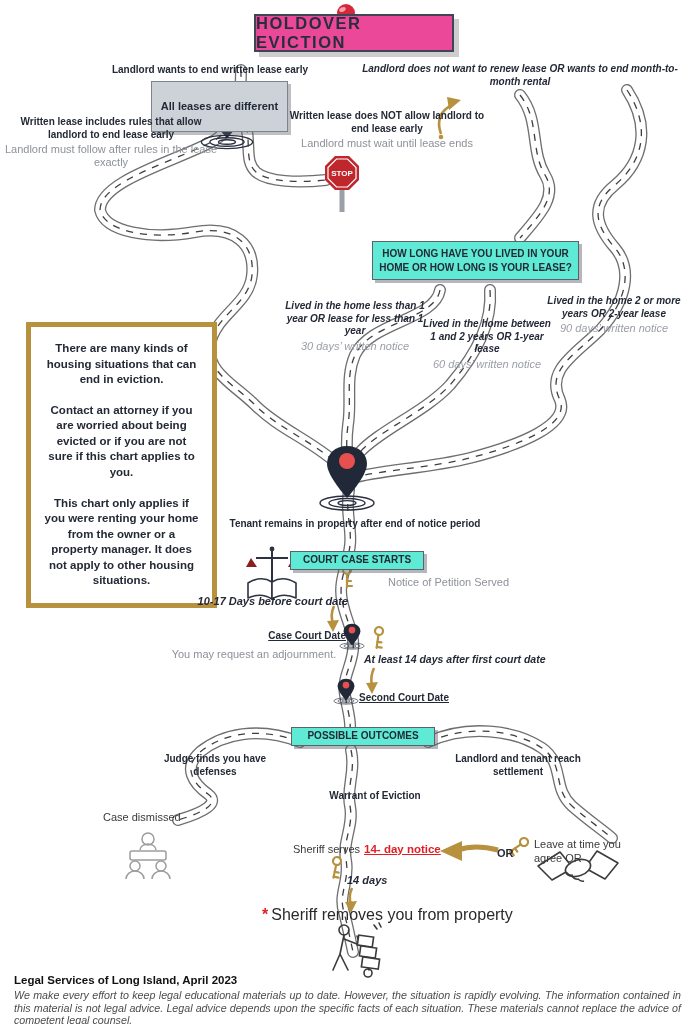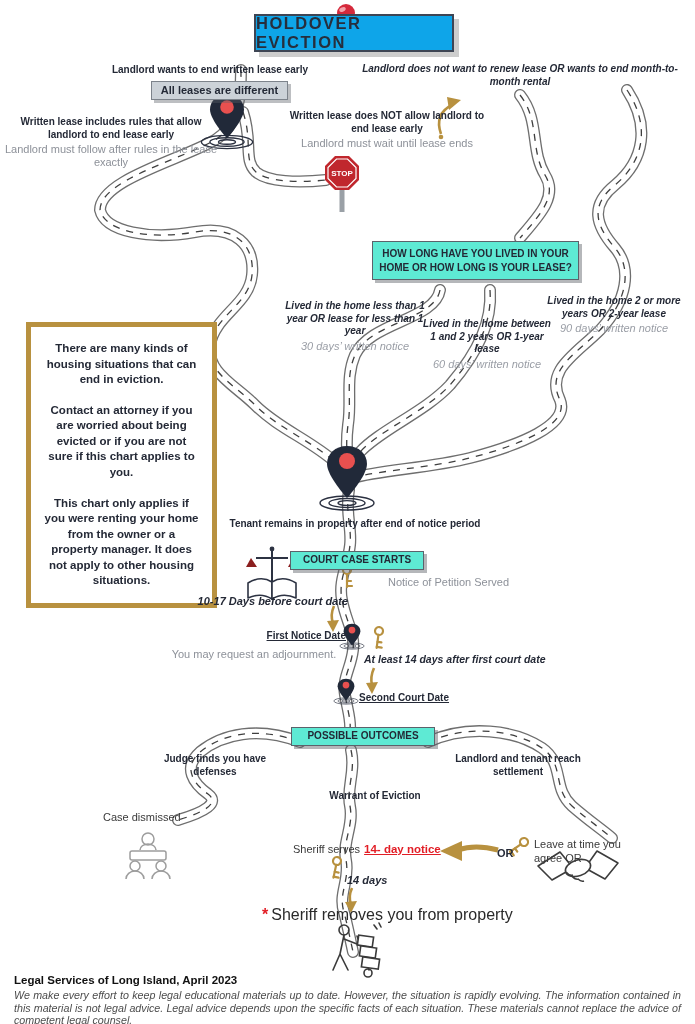--- a/index.html
+++ b/index.html
@@ -10,21 +10,21 @@
   .txt{position:absolute;z-index:2;}
   .b{font-weight:bold;}
   .center{text-align:center;}
   .nowrap{white-space:nowrap;}
   .gray{color:#8d9199;}
   .bi{font-weight:bold;font-style:italic;}
   .gi{color:#9a9ea6;font-style:italic;}
   .ul{text-decoration:underline;}
 
   .title-box{left:254px;top:14px;width:196px;height:34px;display:flex;align-items:center;justify-content:center;
-    background:#0ea5e9;border:2px solid #3e4554;box-shadow:5px 5px 0 #cdcdcd;
+    background:#ec4899;border:2px solid #3e4554;box-shadow:5px 5px 0 #cdcdcd;
     font-size:16.5px;font-weight:bold;letter-spacing:1.5px;color:#272e3c;}
   .gbox{background:#5eead4;border:1.5px solid #5c626b;box-shadow:3px 3px 0 rgba(90,95,102,.45);
     font-weight:bold;text-align:center;color:#232936;}
   .lightbox{background:#ccd2d8;border:1px solid #7d838b;box-shadow:3px 3px 0 rgba(90,95,102,.4);
     font-weight:bold;text-align:center;color:#232936;}
 
   .h11{font-size:10px;line-height:1.25;}
   .n11{font-size:11px;line-height:1.2;}
 
   .warning{left:14px;top:322px;width:191px;height:286px;box-sizing:border-box;
@@ -186,21 +186,21 @@
     <rect x="362" y="958" width="17" height="10" fill="#fff" transform="rotate(8 370 963)"></rect>
     <circle cx="368" cy="973" r="4"></circle>
     <path d="M374,925 l3,4 M379,923 l2,4"></path>
   </g>
 </svg>
 
 <div class="txt title-box">HOLDOVER EVICTION</div>
 
 <div class="txt b h11 center" style="left:55px;top:64px;width:310px;">Landlord wants to end written lease early</div>
 
-<div class="txt lightbox n11" style="left:151px;top:81px;width:135px;padding:2px 0;">All leases are different</div>
+<div class="txt lightbox n11" style="left:151px;top:81px;width:135px;padding:18px 0;">All leases are different</div>
 
 <div class="txt center" style="left:2px;top:116px;width:218px;">
   <div class="b h11">Written lease includes rules that allow landlord to end lease early</div>
   <div class="gray n11" style="margin-top:2px;">Landlord must follow after rules in the lease exactly</div>
 </div>
 
 <div class="txt center" style="left:252px;top:110px;width:270px;">
   <div class="b h11" style="width:200px;margin:0 auto;">Written lease does NOT allow landlord to end lease early</div>
   <div class="gray n11" style="margin-top:2px;">Landlord must wait until lease ends</div>
 </div>
@@ -229,21 +229,21 @@
 </div>
 
 <div class="txt b h11 center" style="left:170px;top:518px;width:370px;">Tenant remains in property after end of notice period</div>
 
 <div class="txt gbox h11" style="left:290px;top:551px;width:132px;padding:2px 0;">COURT CASE STARTS</div>
 
 <div class="txt gray n11 nowrap" style="left:388px;top:576px;">Notice of Petition Served</div>
 
 <div class="txt bi nowrap" style="left:188px;top:595px;width:160px;text-align:right;font-size:11px;">10-17 Days before court date</div>
 
-<div class="txt b h11 ul nowrap" style="left:238px;top:630px;width:108px;text-align:right;">First Notice Date</div>
+<div class="txt b h11 ul nowrap" style="left:238px;top:630px;width:108px;text-align:right;">Case Court Date</div>
 
 <div class="txt gray n11 nowrap center" style="left:158px;top:648px;width:192px;">You may request an adjournment.</div>
 
 <div class="txt bi nowrap" style="left:364px;top:653px;font-size:10.5px;">At least 14 days after first court date</div>
 
 <div class="txt b h11 ul nowrap" style="left:359px;top:692px;">Second Court Date</div>
 
 <div class="txt gbox h11" style="left:291px;top:727px;width:142px;padding:2px 0;">POSSIBLE OUTCOMES</div>
 
 <div class="txt b h11 center" style="left:150px;top:753px;width:130px;">Judge finds you have defenses</div>

